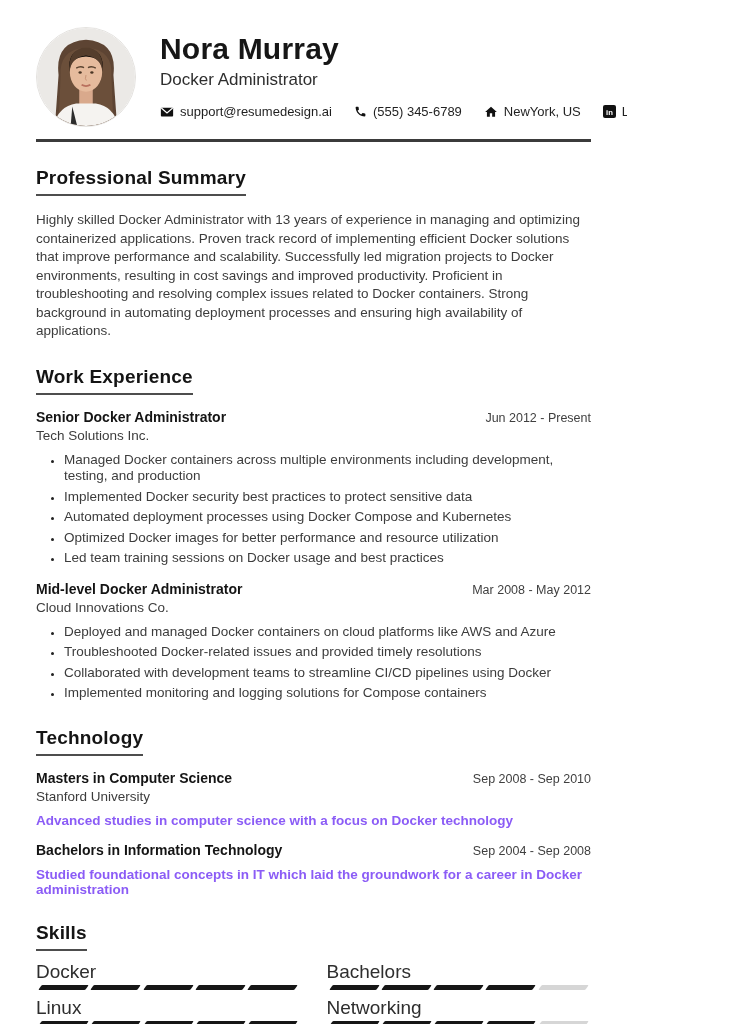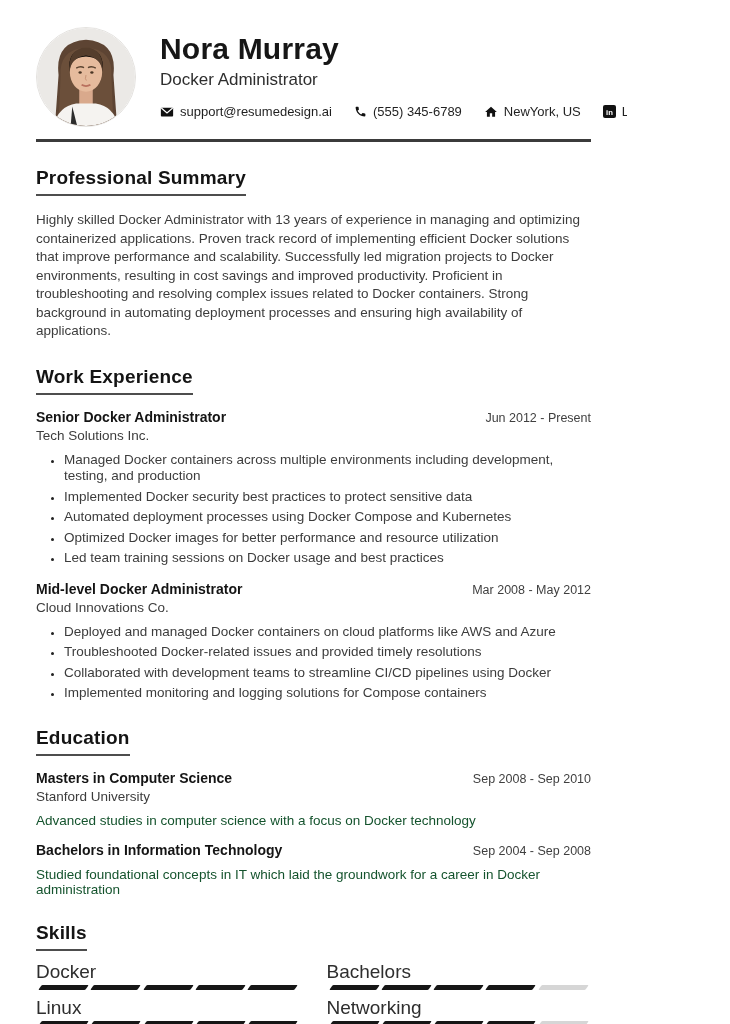--- a/index.html
+++ b/index.html
@@ -31,21 +31,21 @@
     border-bottom:2px solid #4d4d4d; padding-bottom:5px; letter-spacing:.2px;
   }
   .summary-text { margin-top:15px; font-size:13.5px; line-height:18.5px; color:#3c3c3c; }
 
   
   .entry { margin-top:14px; }
   .entry-top { display:flex; justify-content:space-between; align-items:baseline; }
   .entry-title { font-size:14px; font-weight:700; color:#141414; }
   .entry-dates { font-size:12.5px; color:#3f3f3f; }
   .entry-sub { font-size:13.5px; color:#3c3c3c; margin-top:3px; }
-  .entry-desc { font-size:13.5px; color:#14532d; margin-top:9px; }
+  .entry-desc { font-size:13.5px; color:#8b5cf6; margin-top:9px;font-weight:bold; }
   ul.bullets { margin:9px 0 0 0; padding-left:28px; }
   ul.bullets li { font-size:13.5px; line-height:16.5px; color:#3c3c3c; margin-bottom:4px; }
   ul.bullets li::marker { color:#222; font-size:11px; }
 
   
   .skills-grid { margin-top:12px; display:grid; grid-template-columns:1fr 1fr; column-gap:26px; row-gap:9px; }
   .skill-label { font-size:19px; color:#2e2e2e; line-height:17px; margin-bottom:5px; }
   .skill-bar { display:flex; gap:5px; height:5px; padding:0 4px; }
   .seg { flex:1; height:5px; transform:skewX(-35deg); border-radius:1px; }
   .seg-filled { background:#161616; }
@@ -169,21 +169,21 @@
       <ul class="bullets">
         <li>Deployed and managed Docker containers on cloud platforms like AWS and Azure</li>
         <li>Troubleshooted Docker-related issues and provided timely resolutions</li>
         <li>Collaborated with development teams to streamline CI/CD pipelines using Docker</li>
         <li>Implemented monitoring and logging solutions for Compose containers</li>
       </ul>
     </div>
   </div>
 
   <div class="section">
-    <div class="section-heading">Education</div>
+    <div class="section-heading">Technology</div>
 
     <div class="entry">
       <div class="entry-top">
         <span class="entry-title">Masters in Computer Science</span>
         <span class="entry-dates">Sep 2008 - Sep 2010</span>
       </div>
       <div class="entry-sub">Stanford University</div>
       <div class="entry-desc">Advanced studies in computer science with a focus on Docker technology</div>
     </div>
 

